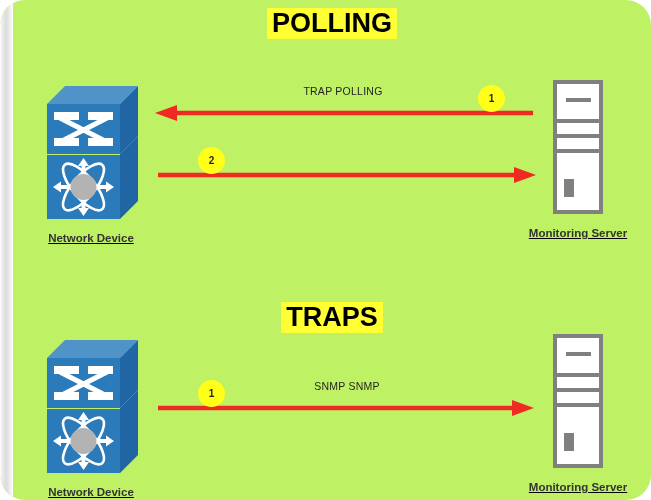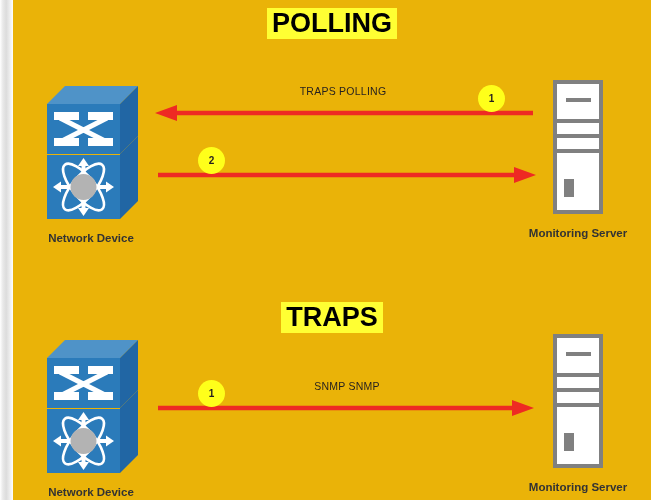--- a/index.html
+++ b/index.html
@@ -7,22 +7,23 @@
     padding: 0;
     background: #ffffff;
   }
   body {
     font-family: "Liberation Sans", sans-serif;
   }
   #canvas {
     position: relative;
     width: 651px;
     height: 500px;
-    background: #eab308;
+    background: #bef264;
     overflow: hidden;
+    border-radius: 25px;
   }
   
   .edge-strip {
     position: absolute;
     left: 0; top: 0;
     width: 13px; height: 500px;
     background: linear-gradient(to right, #ffffff 0%, #e9e9e9 22%, #dcdcdc 48%, #f2f2f2 82%, #ffffff 100%);
   }
   .section {
     position: absolute;
@@ -51,20 +52,21 @@
   }
   .title-traps {
     left: 0; right: 0; top: 40px;
     font-size: 27px;
   }
 
   
   .node {
     position: absolute;
     text-align: center;
+    text-decoration: underline;
   }
   .node-label {
     font-size: 11.5px;
     font-weight: bold;
     color: #333333;
     margin-top: 7px;
     white-space: nowrap;
   }
 
   
@@ -161,21 +163,21 @@
         <line x1="15" y1="42" x2="61" y2="42" stroke="#808080" stroke-width="4"></line>
         <line x1="15" y1="57" x2="61" y2="57" stroke="#808080" stroke-width="4"></line>
         <line x1="15" y1="72" x2="61" y2="72" stroke="#808080" stroke-width="4"></line>
         <rect x="26" y="19" width="25" height="4" fill="#808080"></rect>
         <rect x="24" y="100" width="10" height="18" fill="#808080"></rect>
       </svg>
       <div class="node-label">Monitoring Server</div>
     </div>
 
     <div class="flow" style="left: 140px; top: 85px; width: 380px;">
-      <div class="flow-label">TRAPS POLLING</div>
+      <div class="flow-label">TRAP POLLING</div>
       <svg class="arrow-svg" width="380" height="22" viewBox="0 0 380 22">
         <line x1="22" y1="11" x2="380" y2="11" stroke="#ee2a23" stroke-width="4.5"></line>
         <polygon points="2,11 24,3 24,19" fill="#ee2a23"></polygon>
       </svg>
       <div class="badge" style="left: 325px; top: 0px;">
         <span>1</span>
       </div>
     </div>
 
     <div class="flow" style="left: 145px; top: 147px; width: 380px;">

